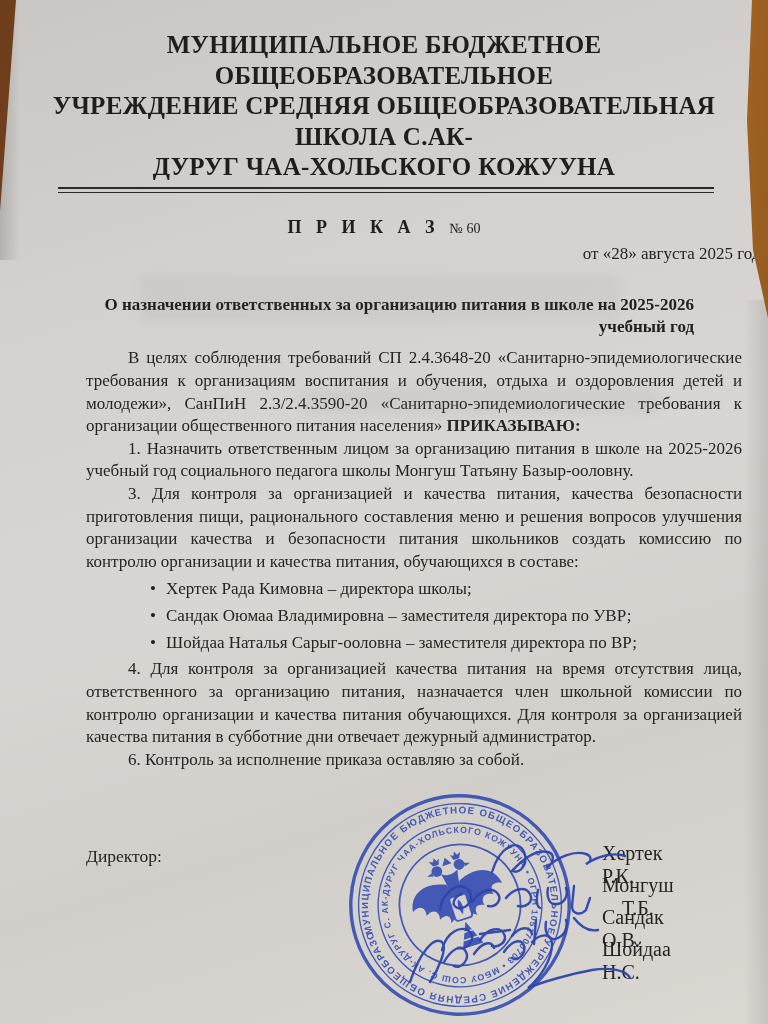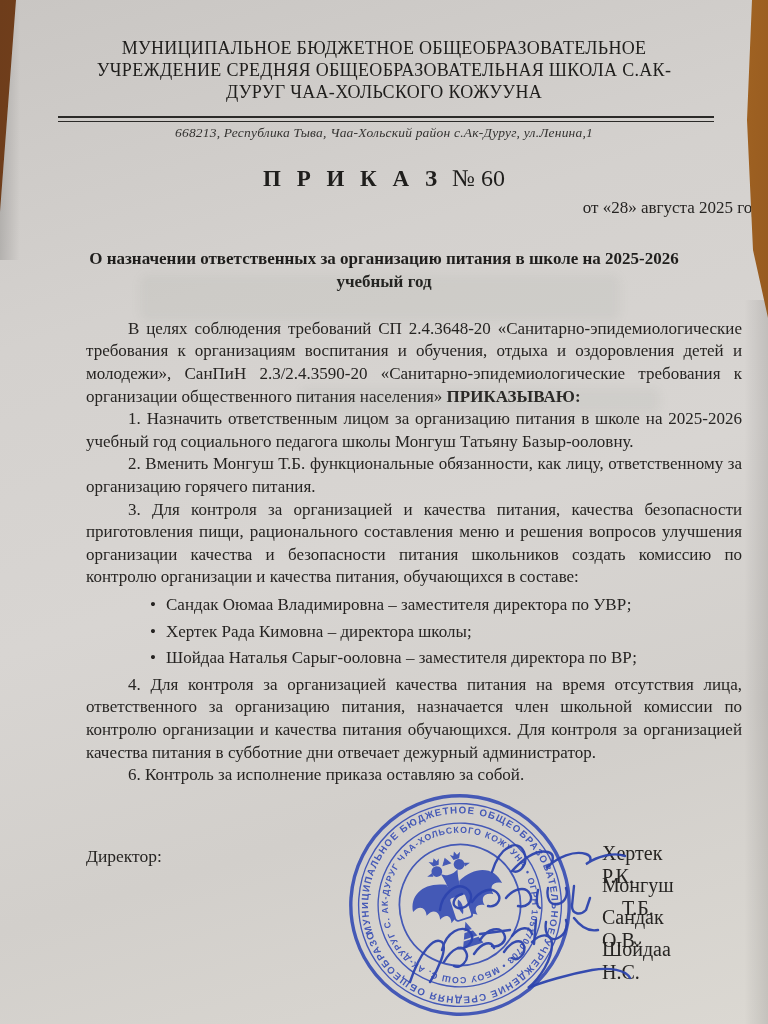--- a/index.html
+++ b/index.html
@@ -10,33 +10,33 @@
     background:linear-gradient(163deg,#c9c6c3 0%,#d4d1ce 28%,#d8d5d2 52%,#d2cfcb 74%,#dbd8d2 100%);
     clip-path:polygon(16px 0,752px 0,747px 120px,753px 250px,768px 318px,768px 1024px,0 1024px,0 212px);
     color:#262422;}
   .right-shade{position:absolute;right:0;top:300px;bottom:0;width:24px;
     background:linear-gradient(to right,rgba(0,0,0,0),rgba(0,0,0,0.10));}
   .left-shade{position:absolute;left:0;top:0;height:260px;width:20px;
     background:linear-gradient(to right,rgba(0,0,0,0.14),rgba(0,0,0,0));}
   .ghost{position:absolute;border-radius:8px;filter:blur(4px);background:rgba(120,128,108,0.07);}
 
   header{padding-top:26px;}
-  .org{width:672px;margin:12px auto;text-align:center;font-weight:normal;
-    font-size:18px;line-height:1.22;letter-spacing:.3px;color:#1f1e1c;}
+  .org{width:672px;margin:4px auto;text-align:center;font-weight:bold;
+    font-size:25px;line-height:1.22;letter-spacing:.3px;color:#1f1e1c;}
   .rule{margin:4px 54px 0 58px;border-top:2.6px solid #2b2a28;border-bottom:1.2px solid #2b2a28;height:3px;}
   .address{margin-top:3px;text-align:center;font-style:italic;font-size:13.5px;color:#343331;letter-spacing:.2px;}
 
   .order-title{margin-top:24px;text-align:center;color:#1f1e1c;}
-  .order-title .ttl{font-weight:bold;font-size:23px;letter-spacing:5px;}
-  .order-title .num{font-size:24px;margin-left:6px;}
+  .order-title .ttl{font-weight:bold;font-size:18px;letter-spacing:5px;}
+  .order-title .num{font-size:14px;margin-left:6px;}
   .date{margin-top:6px;text-align:right;font-size:17px;}
 
-  .subject{margin:30px auto 0;width:620px;text-align:center;font-weight:bold;font-size:17px;line-height:1.35;color:#1f1e1c;}
+  .subject{margin:30px auto 0;width:620px;text-align:right;font-weight:bold;font-size:17px;line-height:1.35;color:#1f1e1c;}
 
-  .bodytext{margin:24px 26px 0 86px;font-size:17px;line-height:1.33;text-align:justify;}
+  .bodytext{margin:8px 26px 0 86px;font-size:17px;line-height:1.33;text-align:justify;}
   .bodytext p{margin:0;text-indent:42px;}
   .decree{font-weight:bold;}
   .bullets{margin:5px 0 4px 64px;text-align:left;}
   .bullet{margin:4px 0;font-size:17px;}
   .b-mark{display:inline-block;width:16px;}
 
   .sign-area{position:absolute;left:0;top:800px;width:624px;height:224px;font-size:17.5px;}
   .sig-label{position:absolute;left:86px;}
   .sig-label.dir{top:46px;}
   .sig-label.ack{top:78px;}
@@ -59,39 +59,37 @@
   <div class="ghost" style="left:140px;top:275px;width:480px;height:46px;"></div>
   <div class="ghost" style="left:300px;top:388px;width:360px;height:26px;"></div>
 
   <header>
     <div class="org">
       <div>МУНИЦИПАЛЬНОЕ БЮДЖЕТНОЕ ОБЩЕОБРАЗОВАТЕЛЬНОЕ</div>
       <div>УЧРЕЖДЕНИЕ СРЕДНЯЯ ОБЩЕОБРАЗОВАТЕЛЬНАЯ ШКОЛА С.АК-</div>
       <div>ДУРУГ ЧАА-ХОЛЬСКОГО КОЖУУНА</div>
     </div>
     <div class="rule"></div>
-    <div class="address">668213, Республика Тыва, Чаа-Хольский район с.Ак-Дуруг, ул.Ленина,1</div>
   </header>
 
   <div class="order-title">
     <span class="ttl">П Р И К А З</span>
     <span class="num">№ 60</span>
   </div>
   <div class="date">от «28» августа 2025 года</div>
 
   <div class="subject">О назначении ответственных за организацию питания в школе на 2025-2026 учебный год</div>
 
   <div class="bodytext">
     <p><span>В целях соблюдения требований СП 2.4.3648-20 «Санитарно-эпидемиологические требования к организациям воспитания и обучения, отдыха и оздоровления детей и молодежи», СанПиН 2.3/2.4.3590-20 «Санитарно-эпидемиологические требования к организации общественного питания населения»</span> <span class="decree">ПРИКАЗЫВАЮ:</span></p>
     <p>1. Назначить ответственным лицом за организацию питания в школе на 2025-2026 учебный год социального педагога школы Монгуш Татьяну Базыр-ооловну.</p>
-    <p>2. Вменить Монгуш Т.Б. функциональные обязанности, как лицу, ответственному за организацию горячего питания.</p>
     <p>3. Для контроля за организацией и качества питания, качества безопасности приготовления пищи, рационального составления меню и решения вопросов улучшения организации качества и безопасности питания школьников создать комиссию по контролю организации и качества питания, обучающихся в составе:</p>
     <div class="bullets">
+      <div class="bullet"><span class="b-mark">•</span><span>Хертек Рада Кимовна – директора школы;</span></div>
       <div class="bullet"><span class="b-mark">•</span><span>Сандак Оюмаа Владимировна – заместителя директора по УВР;</span></div>
-      <div class="bullet"><span class="b-mark">•</span><span>Хертек Рада Кимовна – директора школы;</span></div>
       <div class="bullet"><span class="b-mark">•</span><span>Шойдаа Наталья Сарыг-ооловна – заместителя директора по ВР;</span></div>
     </div>
     <p>4. Для контроля за организацией качества питания на время отсутствия лица, ответственного за организацию питания, назначается член школьной комиссии по контролю организации и качества питания обучающихся. Для контроля за организацией качества питания в субботние дни отвечает дежурный администратор.</p>
     <p>6. Контроль за исполнение приказа оставляю за собой.</p>
   </div>
 
   <div class="sign-area">
     <div class="sig-label dir">Директор:</div>
 
     <div class="sig-name n0">Хертек Р.К.</div>

